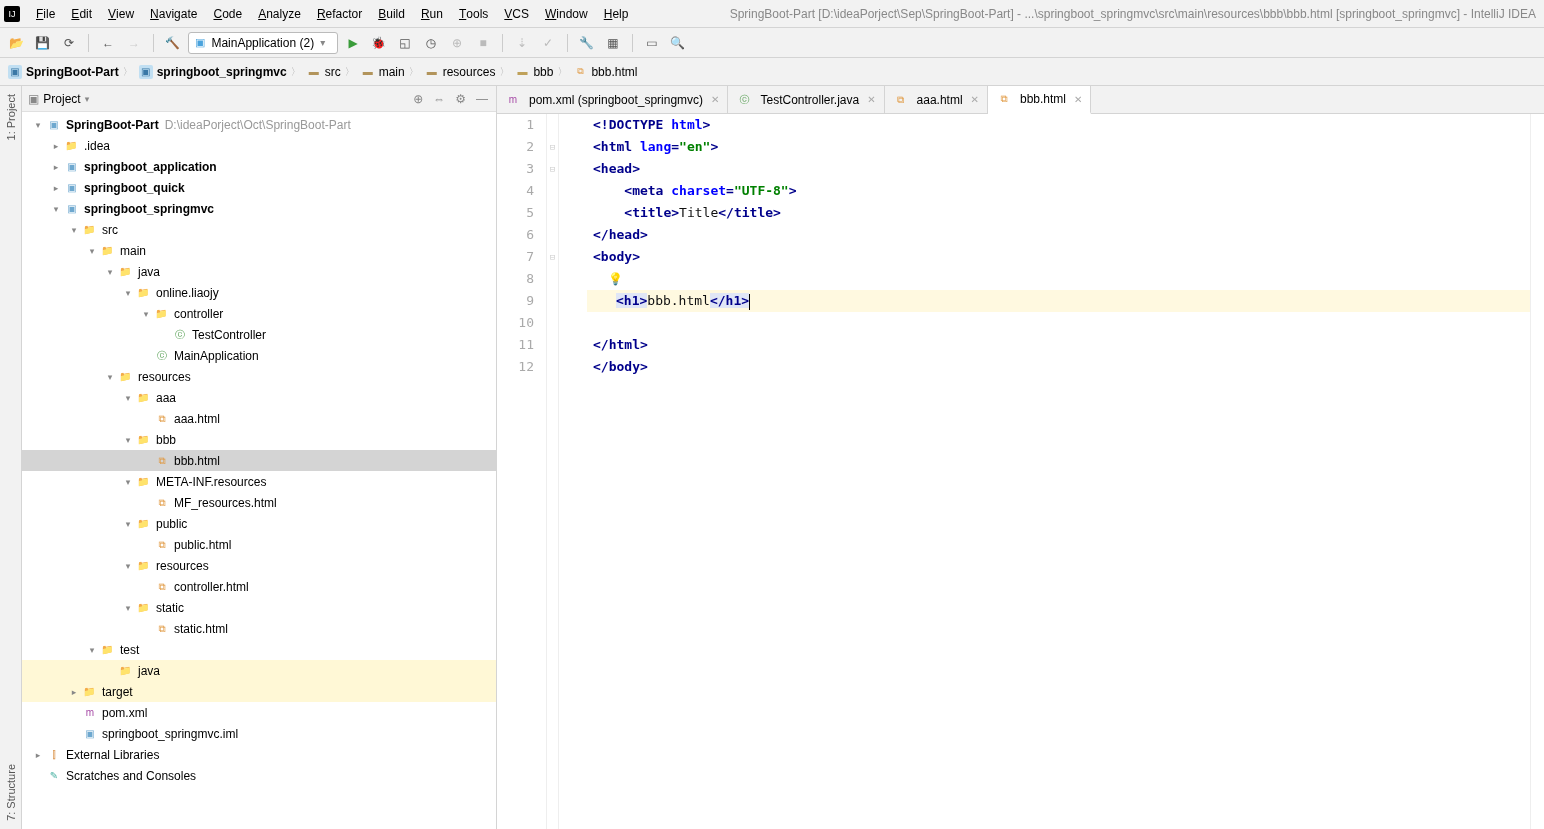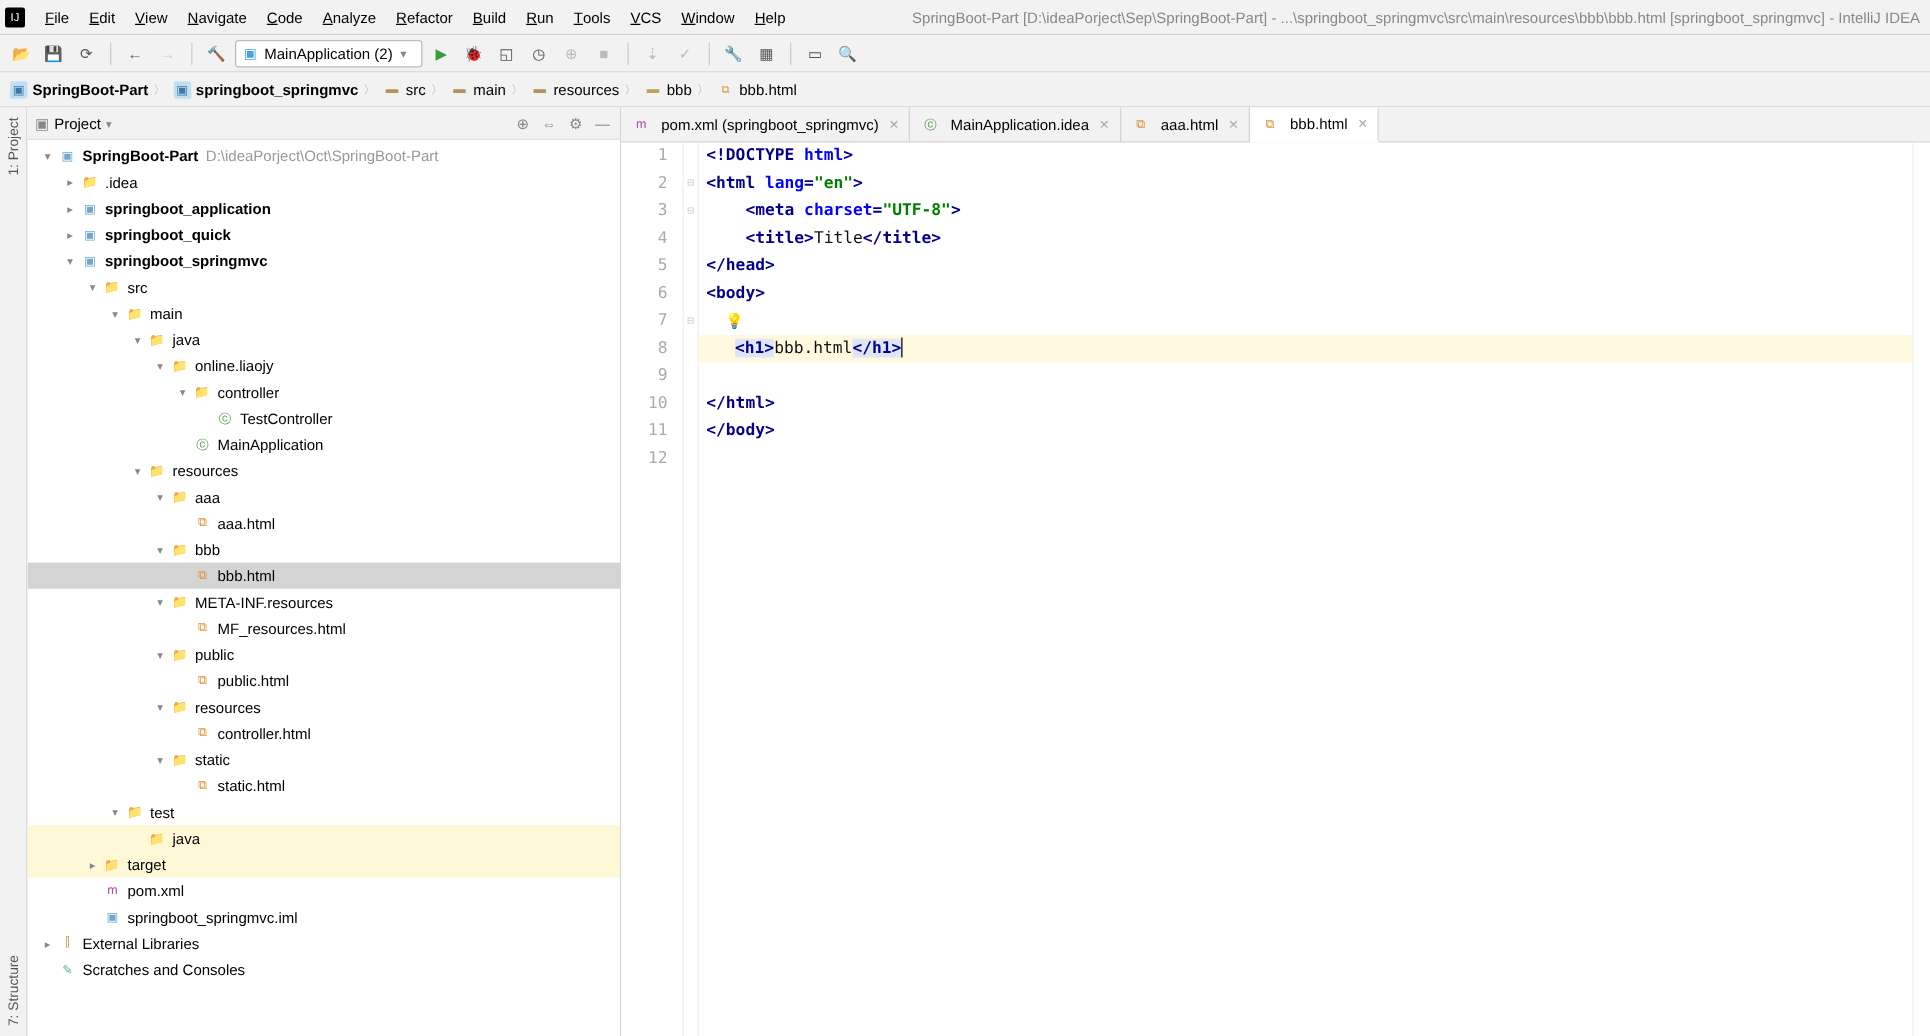--- a/index.html
+++ b/index.html
@@ -233,20 +233,21 @@
   font-size: 9px;
   border-right: 1px solid #eee;
 }
 .fold div { height: 22px; line-height: 22px; text-align:center;}
 .code { flex: 1; }
 .cline {
   height: 22px;
   line-height: 22px;
   padding-left: 6px;
   white-space: pre;
+  margin-left: 28px;
 }
 .cline.curr { background: #fff9e0; padding-left: 29px; }
 .tag { color: #00008b; font-weight: bold;}
 .attr { color: #0000ff; font-weight: bold;}
 .val { color: #008000; font-weight: bold;}
 .txt { color: #111; }
 .htag { background: #e0e6f6; }
 .caret {
   display: inline-block;
   width: 0;
@@ -544,21 +545,21 @@
 
   <div class="editor-area">
     <div class="tabs" id="tabs-slot">
         <div class="tab">
           <span class="ticon" style="color: rgb(167, 76, 167);">m</span>
           <span>pom.xml (springboot_springmvc)</span>
           <span class="close">✕</span>
         </div>
         <div class="tab">
           <span class="ticon" style="color: rgb(90, 161, 87);">ⓒ</span>
-          <span>MainApplication.idea</span>
+          <span>TestController.java</span>
           <span class="close">✕</span>
         </div>
         <div class="tab">
           <span class="ticon" style="color: rgb(224, 151, 61);">⧉</span>
           <span>aaa.html</span>
           <span class="close">✕</span>
         </div>
         <div class="tab active">
           <span class="ticon" style="color: rgb(224, 151, 61);">⧉</span>
           <span>bbb.html</span>
@@ -590,20 +591,21 @@
           <div>⊟</div>
           <div></div>
           <div></div>
           <div></div>
           <div></div>
           <div></div>
       </div>
       <div class="code">
         <div class="cline"><span class="tag">&lt;!DOCTYPE </span><span class="attr">html</span><span class="tag">&gt;</span></div>
         <div class="cline"><span class="tag">&lt;</span><span class="tag">html </span><span class="attr">lang</span><span class="tag">=</span><span class="val">"en"</span><span class="tag">&gt;</span></div>
+        <div class="cline"><span class="tag">&lt;</span><span class="tag">head</span><span class="tag">&gt;</span></div>
         <div class="cline"><span>    </span><span class="tag">&lt;</span><span class="tag">meta </span><span class="attr">charset</span><span class="tag">=</span><span class="val">"UTF-8"</span><span class="tag">&gt;</span></div>
         <div class="cline"><span>    </span><span class="tag">&lt;</span><span class="tag">title</span><span class="tag">&gt;</span><span class="txt">Title</span><span class="tag">&lt;/</span><span class="tag">title</span><span class="tag">&gt;</span></div>
         <div class="cline"><span class="tag">&lt;/</span><span class="tag">head</span><span class="tag">&gt;</span></div>
         <div class="cline"><span class="tag">&lt;</span><span class="tag">body</span><span class="tag">&gt;</span></div>
         <div class="cline">  <span class="bulb">💡</span></div>
         <div class="cline curr"><span class="tag htag">&lt;h1&gt;</span><span class="txt">bbb.html</span><span class="tag htag">&lt;/h1&gt;</span><span class="caret"></span></div>
         <div class="cline"></div>
         <div class="cline"><span class="tag">&lt;/</span><span class="tag">html</span><span class="tag">&gt;</span></div>
         <div class="cline"><span class="tag">&lt;/</span><span class="tag">body</span><span class="tag">&gt;</span></div>
       </div>

